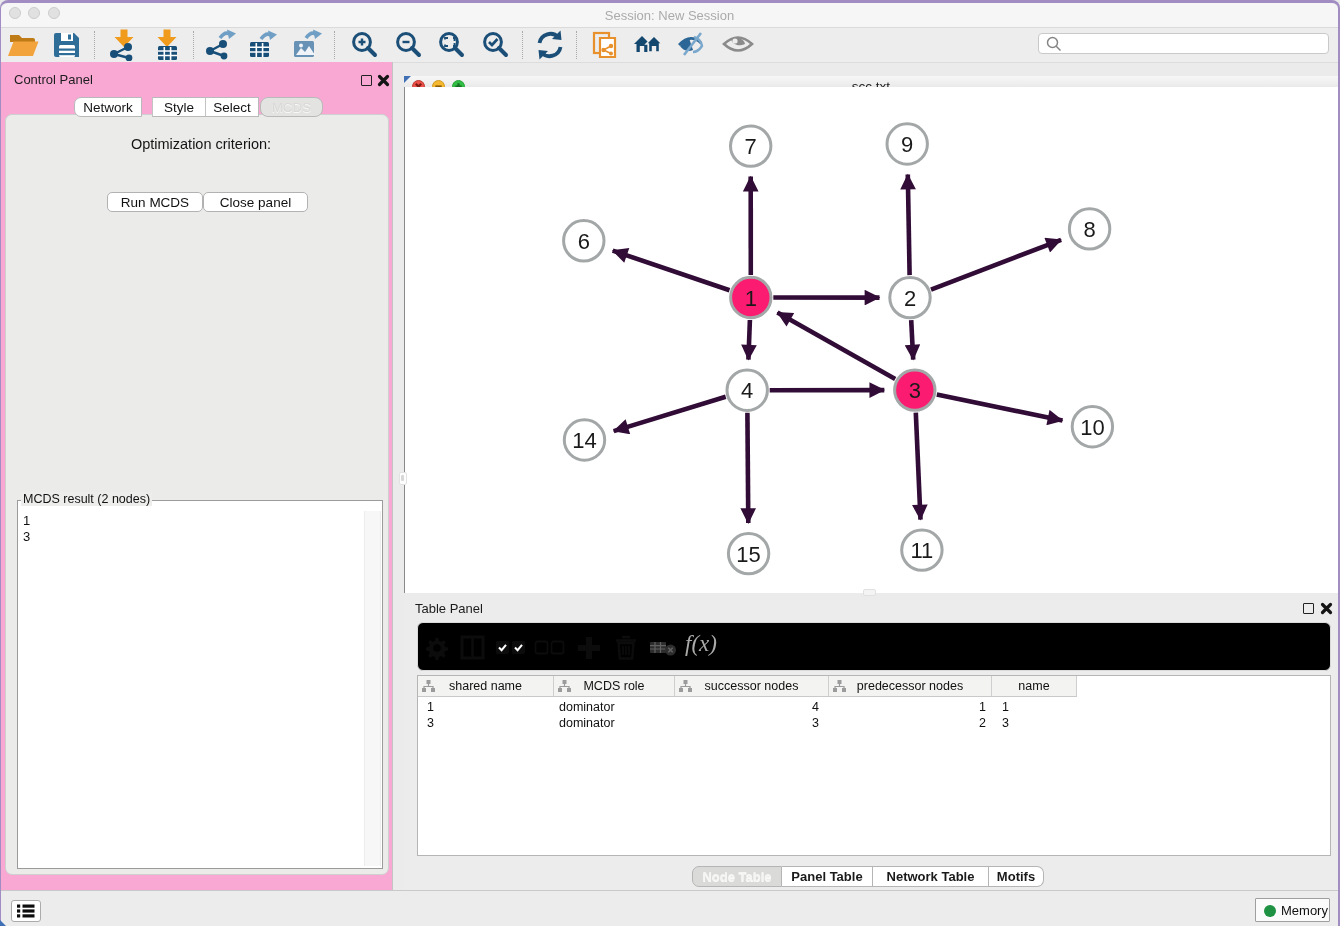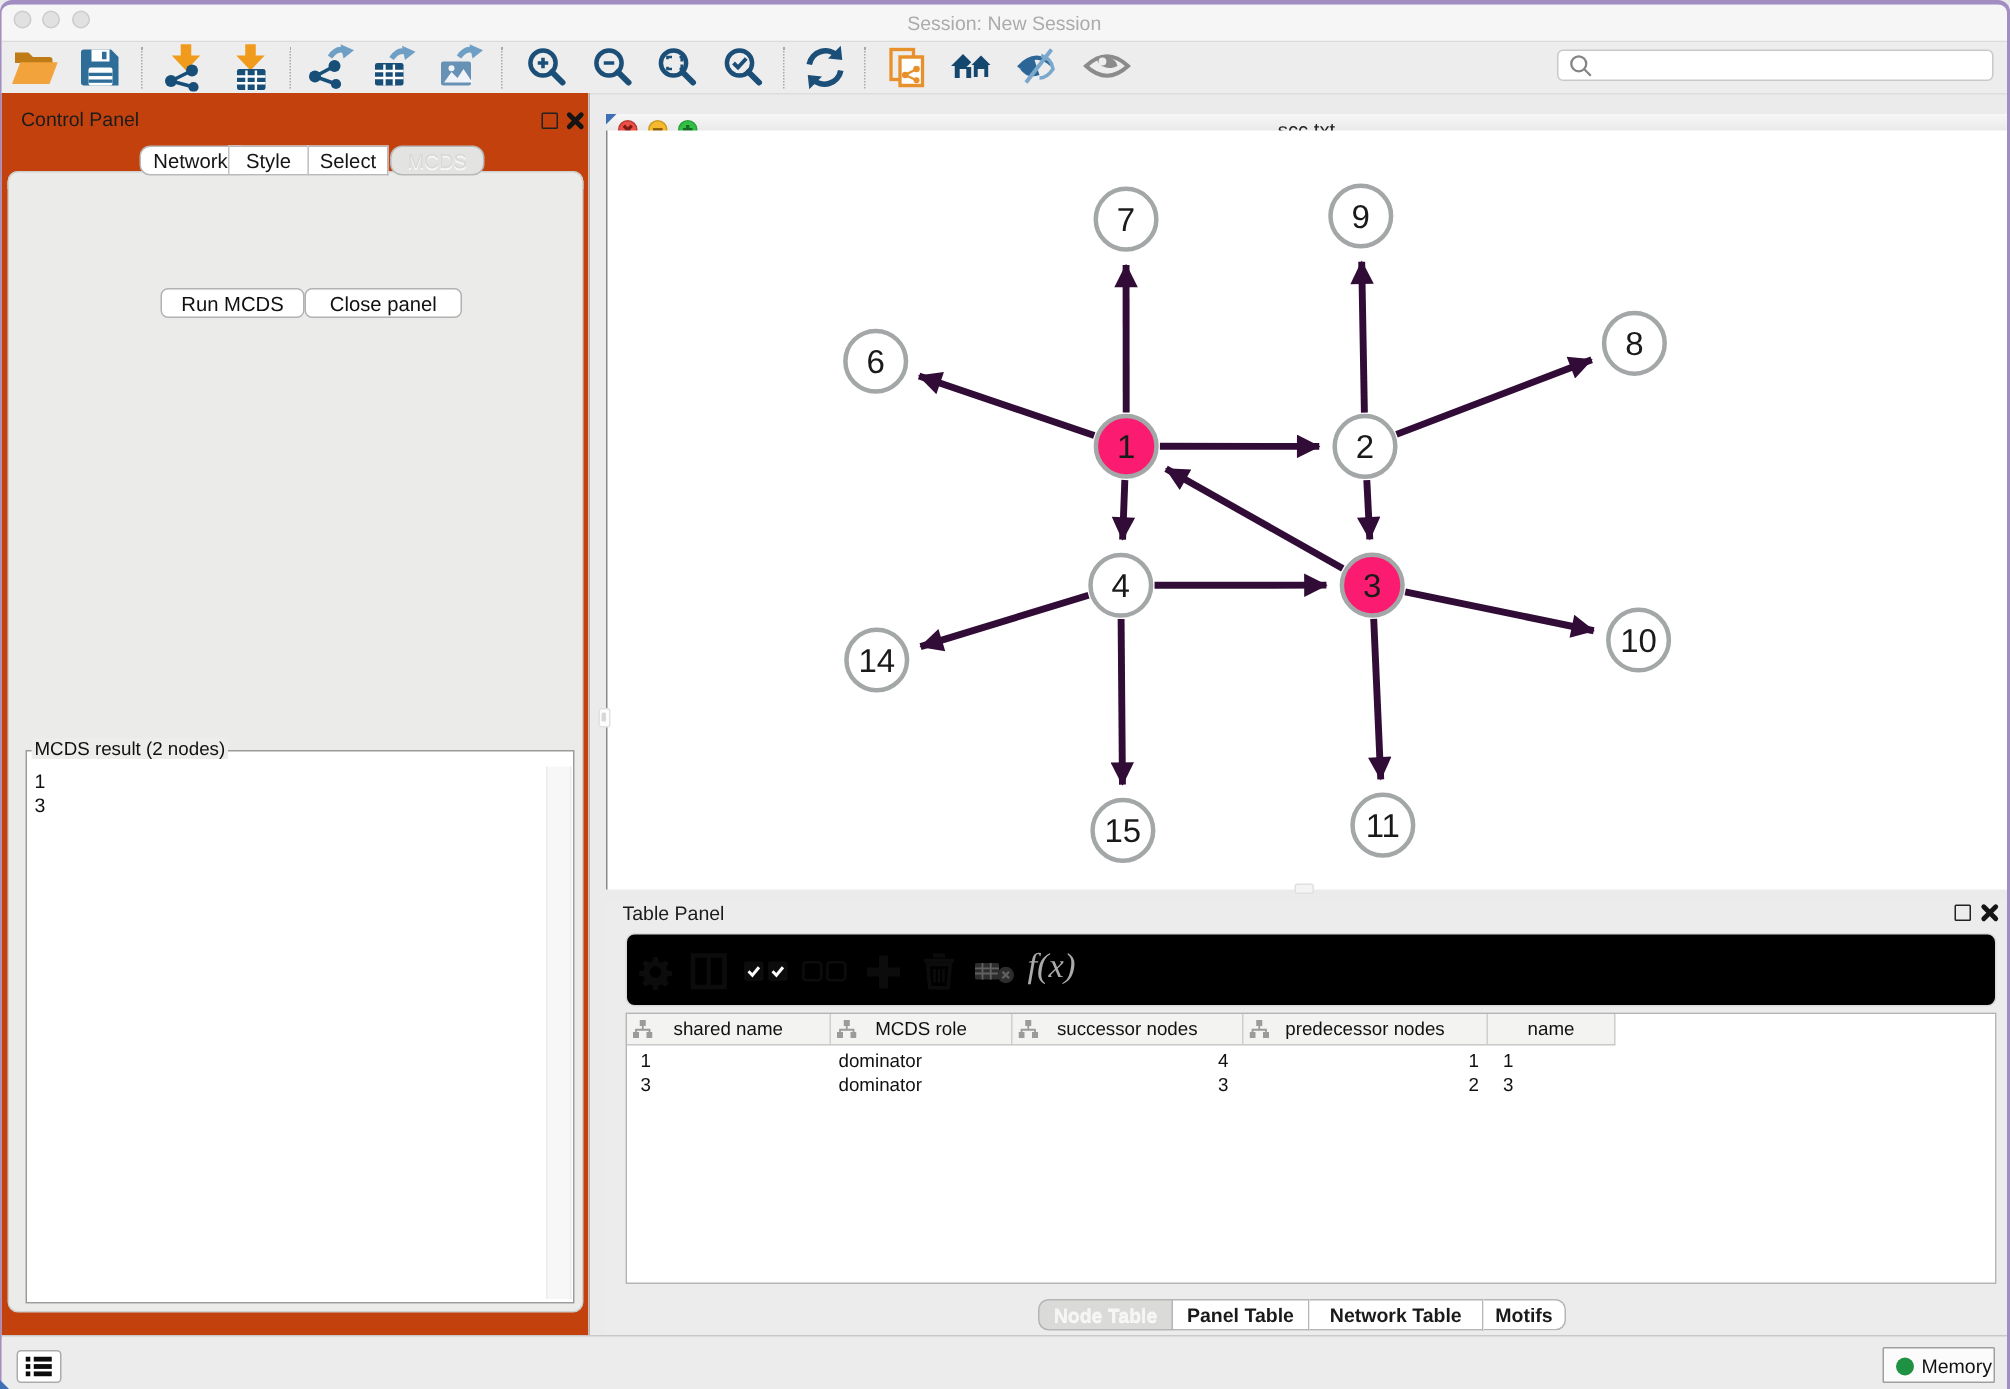--- a/index.html
+++ b/index.html
@@ -21,21 +21,21 @@
   #toolbar{left:1px;top:28px;width:1337px;height:34px;background:#ededed;
            border-bottom:1px solid #dcdcdc;}
   .tsep{position:absolute;top:3px;height:28px;width:0;
         border-left:1px dotted #a9a9a9;}
   .ticon{position:absolute;top:1px;}
   #search{position:absolute;left:1037px;top:5px;width:289px;height:19px;
           background:#fff;border:1px solid #c9c9c9;border-radius:4px;}
   
   #mainbg{left:1px;top:62px;width:1337px;height:831px;background:#ebebeb;}
   
-  #cpanel{left:1px;top:62px;width:392px;height:831px;background:#c2410c;
+  #cpanel{left:1px;top:62px;width:392px;height:831px;background:#f9a8d4;
           border-right:1px solid #c4c4c4;box-sizing:border-box;}
   #cp-title{position:absolute;left:13px;top:10px;font-size:13px;color:#1c1c1c;}
   #cp-float{position:absolute;left:360px;top:13px;width:9px;height:9px;
             border:1.4px solid #222;border-radius:1px;}
   
   #tabpanel{position:absolute;left:4px;top:52px;width:384px;height:761px;
             background:#ebebea;border:1px solid #cfcfcf;border-radius:7px;box-sizing:border-box;}
   #tabband{position:absolute;left:4px;top:52px;width:384px;height:12px;
            background:#dedede;border:1px solid #cfcfcf;border-radius:7px 7px 0 0;box-sizing:border-box;}
   .tab{position:absolute;top:35px;height:20px;box-sizing:border-box;
@@ -230,24 +230,25 @@
 </div>
 </div>
 <div class="abs" id="cpanel">
   <div id="cp-title">Control Panel</div>
   <div id="cp-float"></div>
   <svg id="cp-close" style="position:absolute;left:376px;top:12px;" width="13" height="13">
       <path d="M2.5,2.5 L10.5,10.5 M10.5,2.5 L2.5,10.5" stroke="#141414" stroke-width="3.2" stroke-linecap="round"></path>
     </svg>
   <div id="tabband"></div>
   <div id="tabpanel"></div>
-  <div class="tab" style="left:92px;width:68px;border-radius:7px 0 0 7px;">Network</div>
+  <div class="tab" style="left:73px;width:68px;border-radius:7px 0 0 7px;">Network</div>
   <div class="tab" style="left:151px;width:54px;border-left:1px solid #c3c3c3;">Style</div>
   <div class="tab" style="left:204px;width:54px;border-left:1px solid #c3c3c3;">Select</div>
   <div class="tab" id="tab-mcds" style="left:259px;width:63px;">MCDS</div>
+  <div id="opt-label">Optimization criterion:</div>
   <div class="btn" style="left:94px;width:96px;margin-left:12px;">Run MCDS</div>
   <div class="btn" style="left:202px;width:105px;">Close panel</div>
   <div id="groupbox"></div>
   <div id="gb-scroll"></div>
   <div id="grouplabel">MCDS result (2 nodes)</div>
   <div id="mcds-text">1<br>3</div>
 </div>
 <div class="abs" id="sccwin">
   <div id="scc-titlebar">
     <svg style="position:absolute;left:8px;top:4px;" width="60" height="14">

